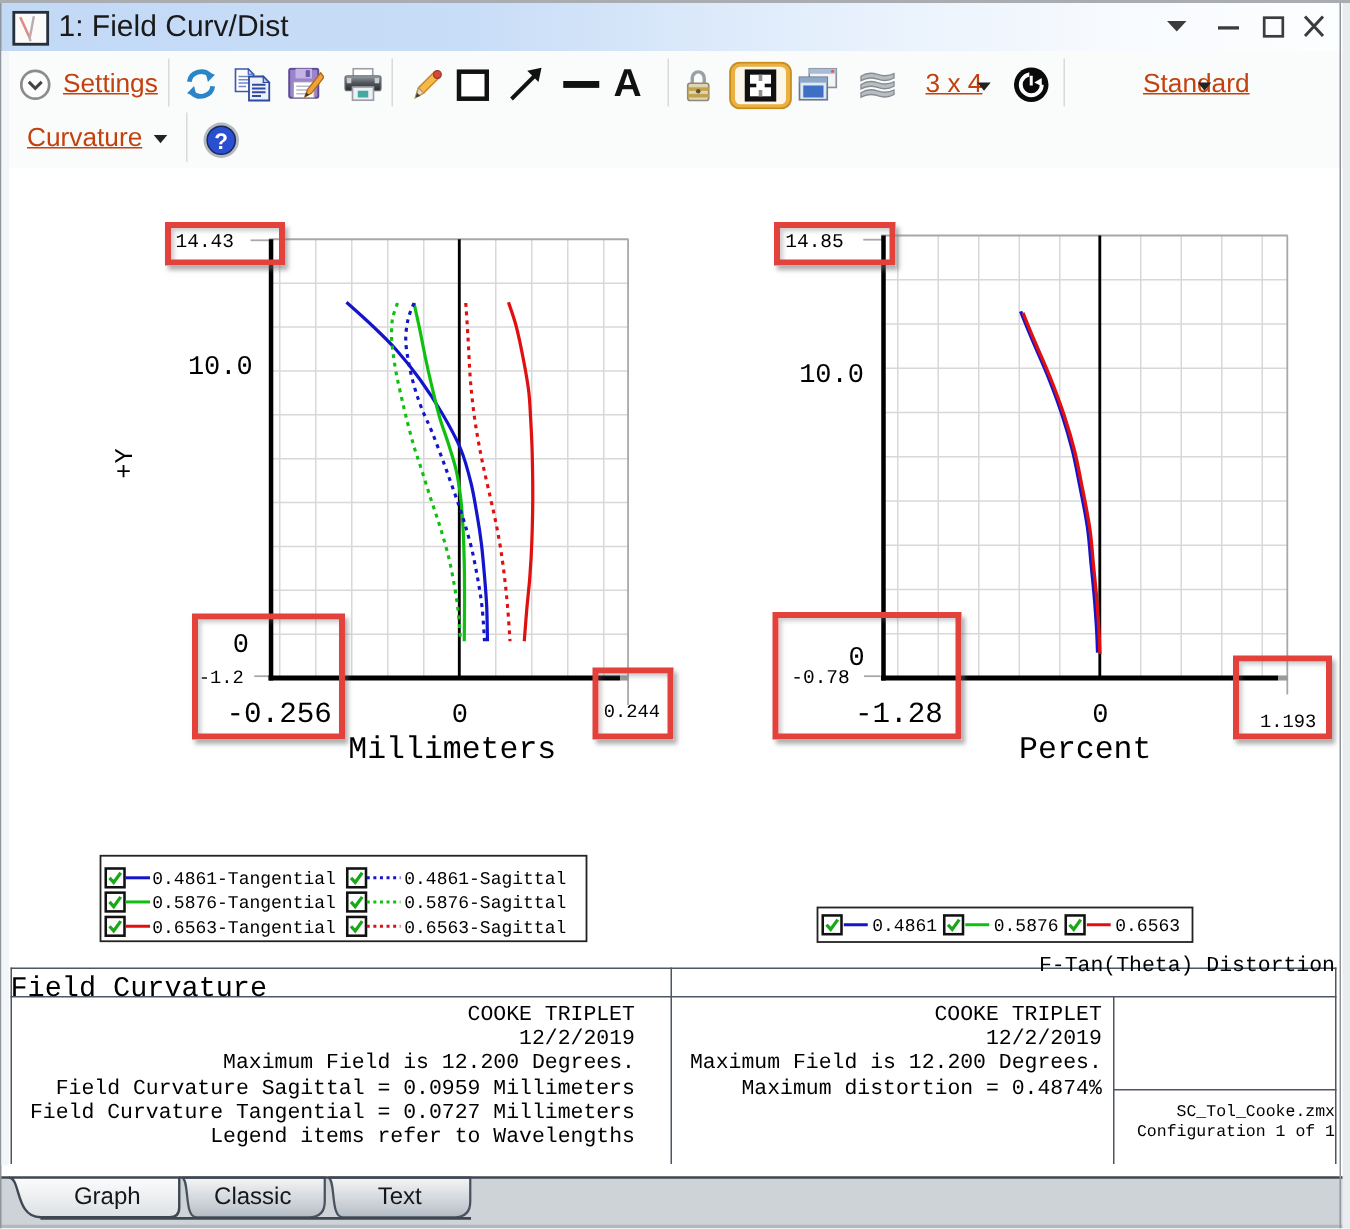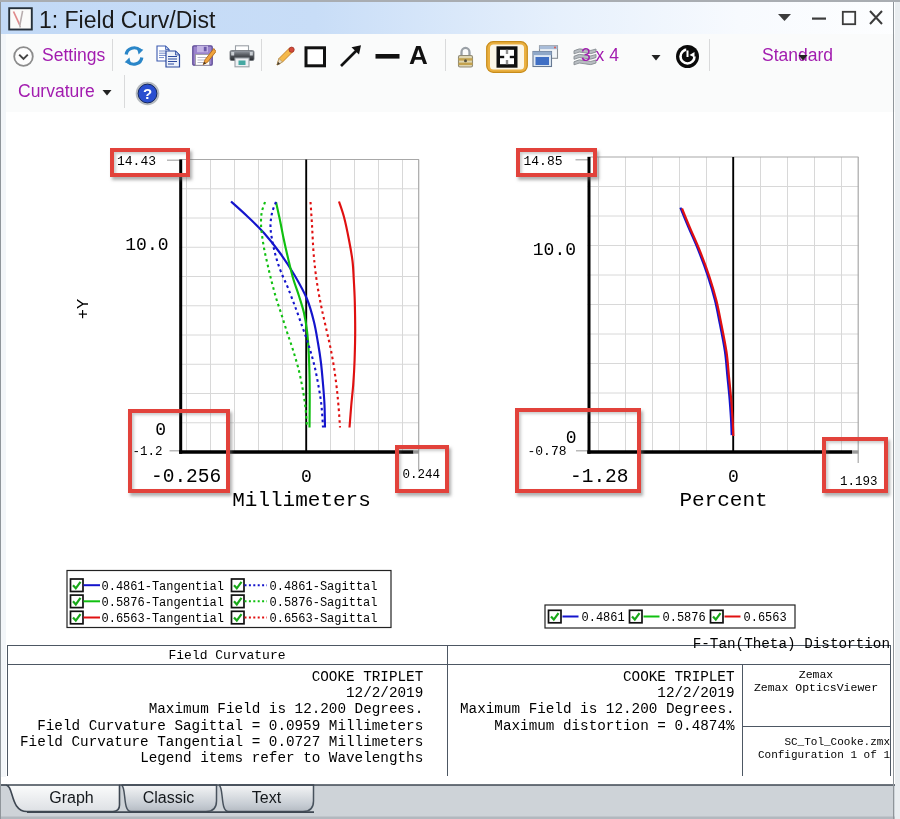--- a/index.html
+++ b/index.html
@@ -1,23 +1,23 @@
 <!DOCTYPE html>
 <html><head>
 <meta charset="utf-8">
 <style>
   html,body{margin:0;padding:0;}
   body{width:900px;height:819px;overflow:hidden;font-family:"Liberation Sans",sans-serif;background:#fff;position:relative;}
   .abs{position:absolute;}
   #titlebar{left:0;top:0;width:900px;height:34px;background:linear-gradient(to right,#c2d9f6 0%,#c8ddf7 35%,#e6f0fc 62%,#f7fafe 82%,#fdfeff 100%);border-top:2px solid #a9adb2;box-sizing:border-box;}
   #titlebar .sep{position:absolute;left:0;top:32px;width:900px;height:2px;background:#bdd2ea;}
-  #titletext{position:absolute;left:39px;top:5px;font-size:23px;color:#1a1a1a;}
+  #titletext{position:absolute;left:39px;top:5px;font-size:20px;color:#1a1a1a;}
   #toolbar{left:0;top:34px;width:900px;height:78px;background:#fafbfb;}
   .vsep{position:absolute;width:1px;background:#d9dadb;}
-  .tbtext{position:absolute;font-size:17.5px;color:#a21caf;}
+  .tbtext{position:absolute;font-size:17.5px;color:#c2410c;text-decoration:underline;}
   #rightborder1{left:893px;top:2px;width:1px;height:817px;background:#8f959a;}
   #rightborder2{left:894.5px;top:2px;width:5.5px;height:817px;background:#e9edf0;}
   #leftborder{left:0;top:2px;width:1px;height:817px;background:#8f959a;}
   #leftborder2{left:1px;top:2px;width:5px;height:817px;background:#f3f6f9;}
   .redbox{position:absolute;border:4px solid #e2423b;box-shadow:2px 3px 3px rgba(110,110,110,0.55),inset 2px 2px 3px rgba(110,110,110,0.35);}
   #tbl *{box-sizing:border-box;}
   .cell{position:absolute;font-family:"Liberation Mono",monospace;color:#000;text-align:right;}
 </style>
 </head>
 <body>
@@ -142,21 +142,21 @@
     <rect x="3.5" y="12" width="13.5" height="8" fill="#3f6fc4"></rect>
   </svg>
 
   <svg class="abs" style="left:572px;top:13px" width="26" height="20" viewBox="0 0 26 20">
     <g fill="#b8bdc2" stroke="#878c92" stroke-width="0.9">
       <path d="M2,3.8 Q7,0.6 13,2.6 Q19,4.6 24,2 L24,5 Q19,7.8 13,5.8 Q7,3.8 2,6.8 Z"></path>
       <path d="M2,9.3 Q7,6.1 13,8.1 Q19,10.1 24,7.5 L24,10.5 Q19,13.3 13,11.3 Q7,9.3 2,12.3 Z"></path>
       <path d="M2,14.8 Q7,11.6 13,13.6 Q19,15.6 24,13 L24,16 Q19,18.8 13,16.8 Q7,14.8 2,17.8 Z"></path>
     </g>
   </svg>
-  <span class="tbtext" style="left:581px;top:11px">3 x 4</span>
+  <span class="tbtext" style="left:617px;top:11px">3 x 4</span>
   <svg class="abs" style="left:651px;top:20px" width="10" height="7">
       <path d="M0.5,1 L9.5,1 L5,6.5 Z" fill="#222"></path>
     </svg>
 
   <svg class="abs" style="left:675px;top:10px" width="25" height="25" viewBox="0 0 25 25">
     <circle cx="12.5" cy="12.5" r="11.5" fill="#0a0a0a"></circle>
     <path d="M12.5,5.5 A7,7 0 1 0 19.5,12.5" fill="none" stroke="#fff" stroke-width="2.6"></path>
     <path d="M19.5,8 L19.5,13.5 L14.5,11 Z" fill="#fff"></path>
     <rect x="11.2" y="3.2" width="2.6" height="7" fill="#0a0a0a"></rect>
     <rect x="11.5" y="6.5" width="2" height="6.5" fill="#fff"></rect>
@@ -304,34 +304,32 @@
 
 <div class="abs" id="tbl" style="left:0;top:0;width:900px;height:819px;pointer-events:none;font-family:'Liberation Mono',monospace">
   <div class="abs" style="left:7px;top:645px;width:884px;height:1.4px;background:#4d5763"></div>
   <div class="abs" style="left:7px;top:663.5px;width:884px;height:1.3px;background:#4d5763"></div>
   <div class="abs" style="left:7px;top:775.5px;width:884px;height:1.4px;background:#4d5763"></div>
   <div class="abs" style="left:7px;top:645px;width:1.4px;height:132px;background:#4d5763"></div>
   <div class="abs" style="left:889.6px;top:645px;width:1.4px;height:132px;background:#4d5763"></div>
   <div class="abs" style="left:446.6px;top:645px;width:1.3px;height:131px;background:#4d5763"></div>
   <div class="abs" style="left:741.5px;top:663.5px;width:1.2px;height:112px;background:#4d5763"></div>
   <div class="abs" style="left:741.5px;top:725.5px;width:149px;height:1.2px;background:#4d5763"></div>
-  <div class="cell" style="left:7px;top:647.5px;width:440px;text-align:center;font-size:13px">Field Curvature</div>
+  <div class="cell" style="left:7px;top:647.5px;width:440px;text-align:left;font-size:19px">Field Curvature</div>
   <div class="cell" style="left:448px;top:636px;width:442px;text-align:right;font-size:14.3px">F-Tan(Theta) Distortion</div>
   <div class="cell" style="left:20px;top:668.5px;font-size:14.3px;line-height:16.35px;white-space:pre">COOKE TRIPLET
 12/2/2019
 Maximum Field is 12.200 Degrees.
 Field Curvature Sagittal = 0.0959 Millimeters
 Field Curvature Tangential = 0.0727 Millimeters
 Legend items refer to Wavelengths</div>
   <div class="cell" style="left:460px;top:668.5px;font-size:14.3px;line-height:16.35px;white-space:pre">COOKE TRIPLET
 12/2/2019
 Maximum Field is 12.200 Degrees.
 Maximum distortion = 0.4874%</div>
-  <div class="cell" style="left:742px;top:668px;width:148px;text-align:center;font-size:11.5px;line-height:13px;white-space:pre">Zemax
-Zemax OpticsViewer</div>
   <div class="cell" style="left:742px;top:736px;width:148px;text-align:right;font-size:11px;line-height:13px;white-space:pre">SC_Tol_Cooke.zmx
 Configuration 1 of 1</div>
 </div>
 
 <svg class="abs" style="left:0;top:776px" width="900" height="43" viewBox="0 0 900 43">
   <rect x="0" y="0" width="900" height="9" fill="#fff"></rect>
   <rect x="0" y="9" width="900" height="34" fill="#ced3d8"></rect>
   <defs>
     <linearGradient id="tabg" x1="0" y1="0" x2="0" y2="1">
       <stop offset="0" stop-color="#f4f5f6"></stop>

